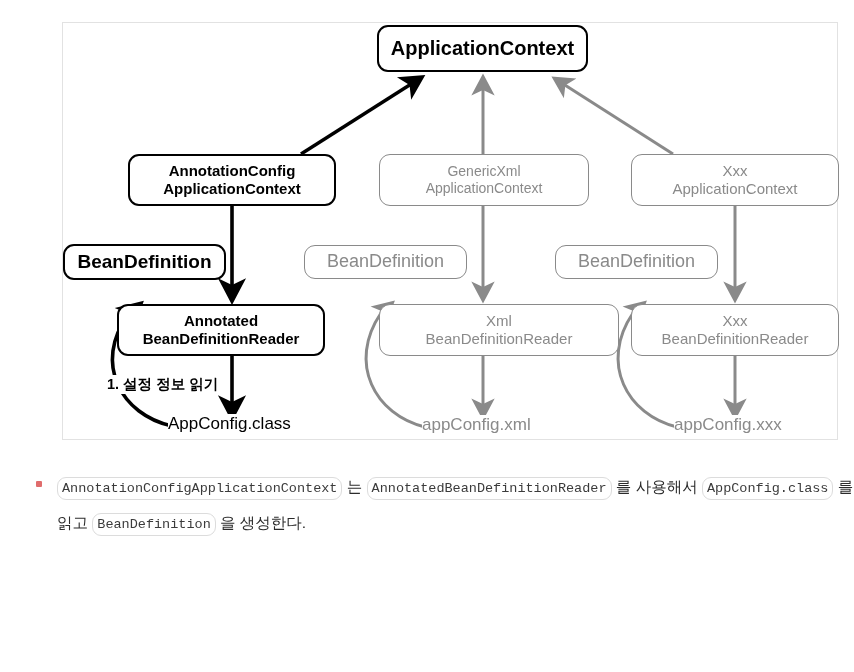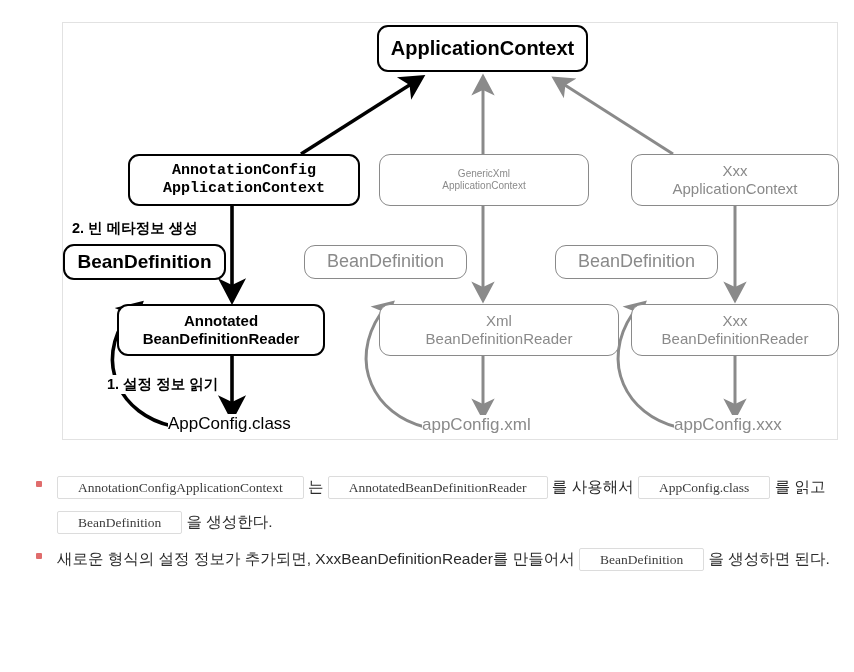--- a/index.html
+++ b/index.html
@@ -76,27 +76,27 @@
     background:#e06c6c;
     border-radius:1px;
   }
   .note-line{
     font-size:15.5px;
     color:#2b2b2b;
     line-height:34px;
     white-space:normal;
   }
   code.codespan{
-    font-family:Liberation Serif, serif;
+    font-family:Liberation Mono, monospace;
     font-size:13.5px;
     color:#3b3b3b;
     background:#ffffff;
     border:1px solid #dcdcdc;
-    border-radius:2px;
-    padding:3px 20px;
+    border-radius:9px;
+    padding:3px 4px;
     white-space:nowrap;
   }
 </style>
 </head>
 <body>
 
 <div id="diagram-panel">
 
   <svg id="diagram-svg" viewBox="0 0 776 418" xmlns="http://www.w3.org/2000/svg">
     <defs>
@@ -130,26 +130,26 @@
 
     <path d="M362,404 C312,392 284,340 318,290 L327,282" fill="none" stroke="#8a8a8a" stroke-width="3" marker-end="url(#ah-gray)"></path>
 
     <path d="M614,404 C564,392 536,340 570,290 L579,282" fill="none" stroke="#8a8a8a" stroke-width="3" marker-end="url(#ah-gray)"></path>
   </svg>
 
   <div class="node emph" style="left:314px;top:2px;width:211px;height:47px;font-size:20px;">
     <span>ApplicationContext</span>
   </div>
 
-  <div class="node emph" style="left:65px;top:131px;width:232px;height:52px;font-size:15px;font-family:Liberation Mono, monospace;">
+  <div class="node emph" style="left:65px;top:131px;width:208px;height:52px;font-size:15px;">
     <span>AnnotationConfig
 ApplicationContext</span>
   </div>
 
-  <div class="node muted" style="left:316px;top:131px;width:210px;height:52px;font-size:10px;">
+  <div class="node muted" style="left:316px;top:131px;width:210px;height:52px;font-size:14px;">
     <span>GenericXml
 ApplicationContext</span>
   </div>
 
   <div class="node muted" style="left:568px;top:131px;width:208px;height:52px;font-size:15px;">
     <span>Xxx
 ApplicationContext</span>
   </div>
 
   <div class="node emph" style="left:0px;top:221px;width:163px;height:36px;font-size:19px;">
@@ -182,35 +182,28 @@
   <div class="plain-label emph" style="left:105px;top:391px;font-size:17px;">
     <span>AppConfig.class</span>
   </div>
   <div class="plain-label muted" style="left:359px;top:392px;font-size:17px;">
     <span>appConfig.xml</span>
   </div>
   <div class="plain-label muted" style="left:611px;top:392px;font-size:17px;">
     <span>appConfig.xxx</span>
   </div>
 
-  <div class="step-label" style="left:8px;top:196px;font-size:14.5px;">
-    <span>2. 빈 메타정보 생성</span>
-  </div>
   <div class="step-label" style="left:43px;top:352px;font-size:14.5px;">
     <span>1. 설정 정보 읽기</span>
   </div>
 
 </div>
 
 <div id="notes">
 
   <div class="bullet-row">
     <span class="bullet-dot" style="background: rgb(224, 108, 108);"></span>
     <div class="note-line"><code class="codespan">AnnotationConfigApplicationContext</code> 는 <code class="codespan">AnnotatedBeanDefinitionReader</code> 를 사용해서 <code class="codespan">AppConfig.class</code> 를 읽고 <code class="codespan">BeanDefinition</code> 을 생성한다.</div>
   </div>
 
 
-  <div class="bullet-row">
-    <span class="bullet-dot" style="background: rgb(224, 108, 108);"></span>
-    <div class="note-line">새로운 형식의 설정 정보가 추가되면, XxxBeanDefinitionReader를 만들어서 <code class="codespan">BeanDefinition</code> 을 생성하면 된다.</div>
-  </div>
 
 </div>
 
 </body></html>

